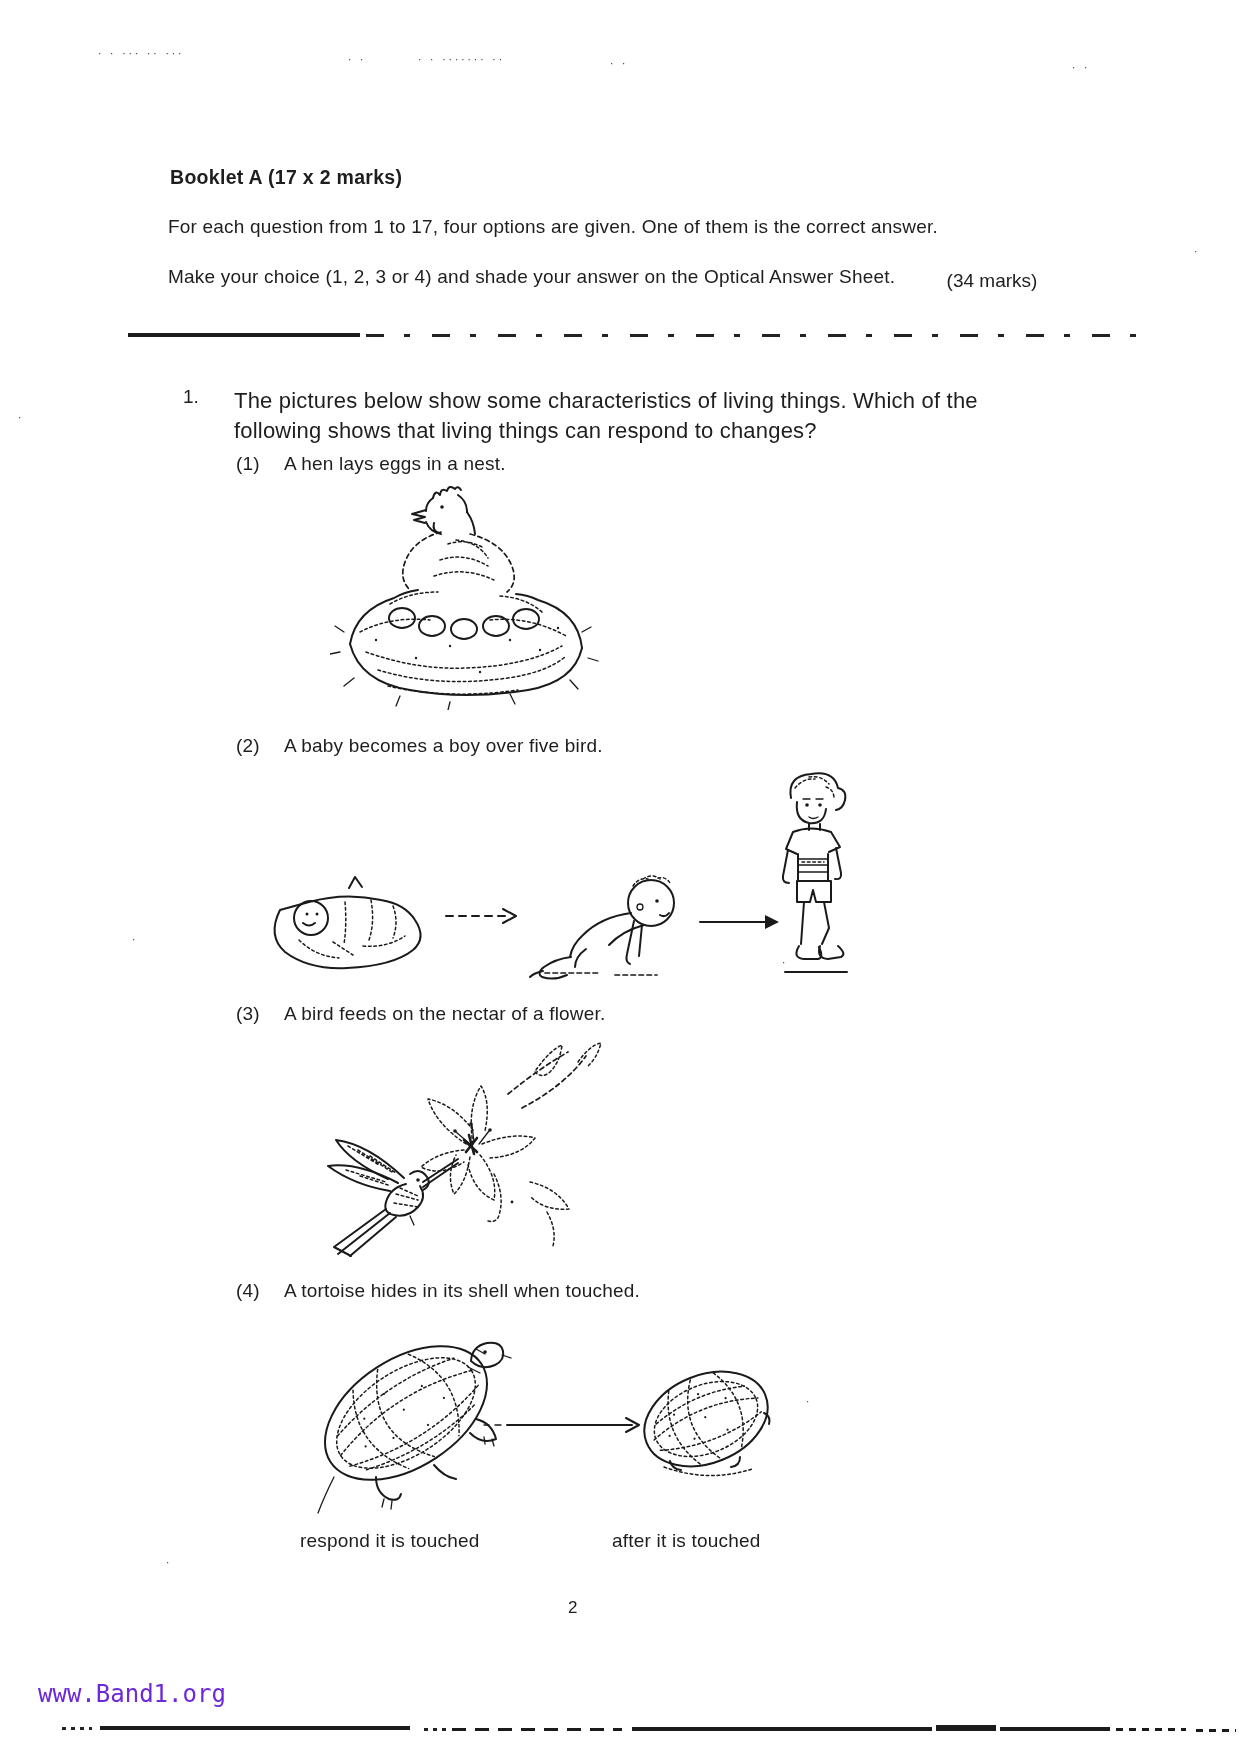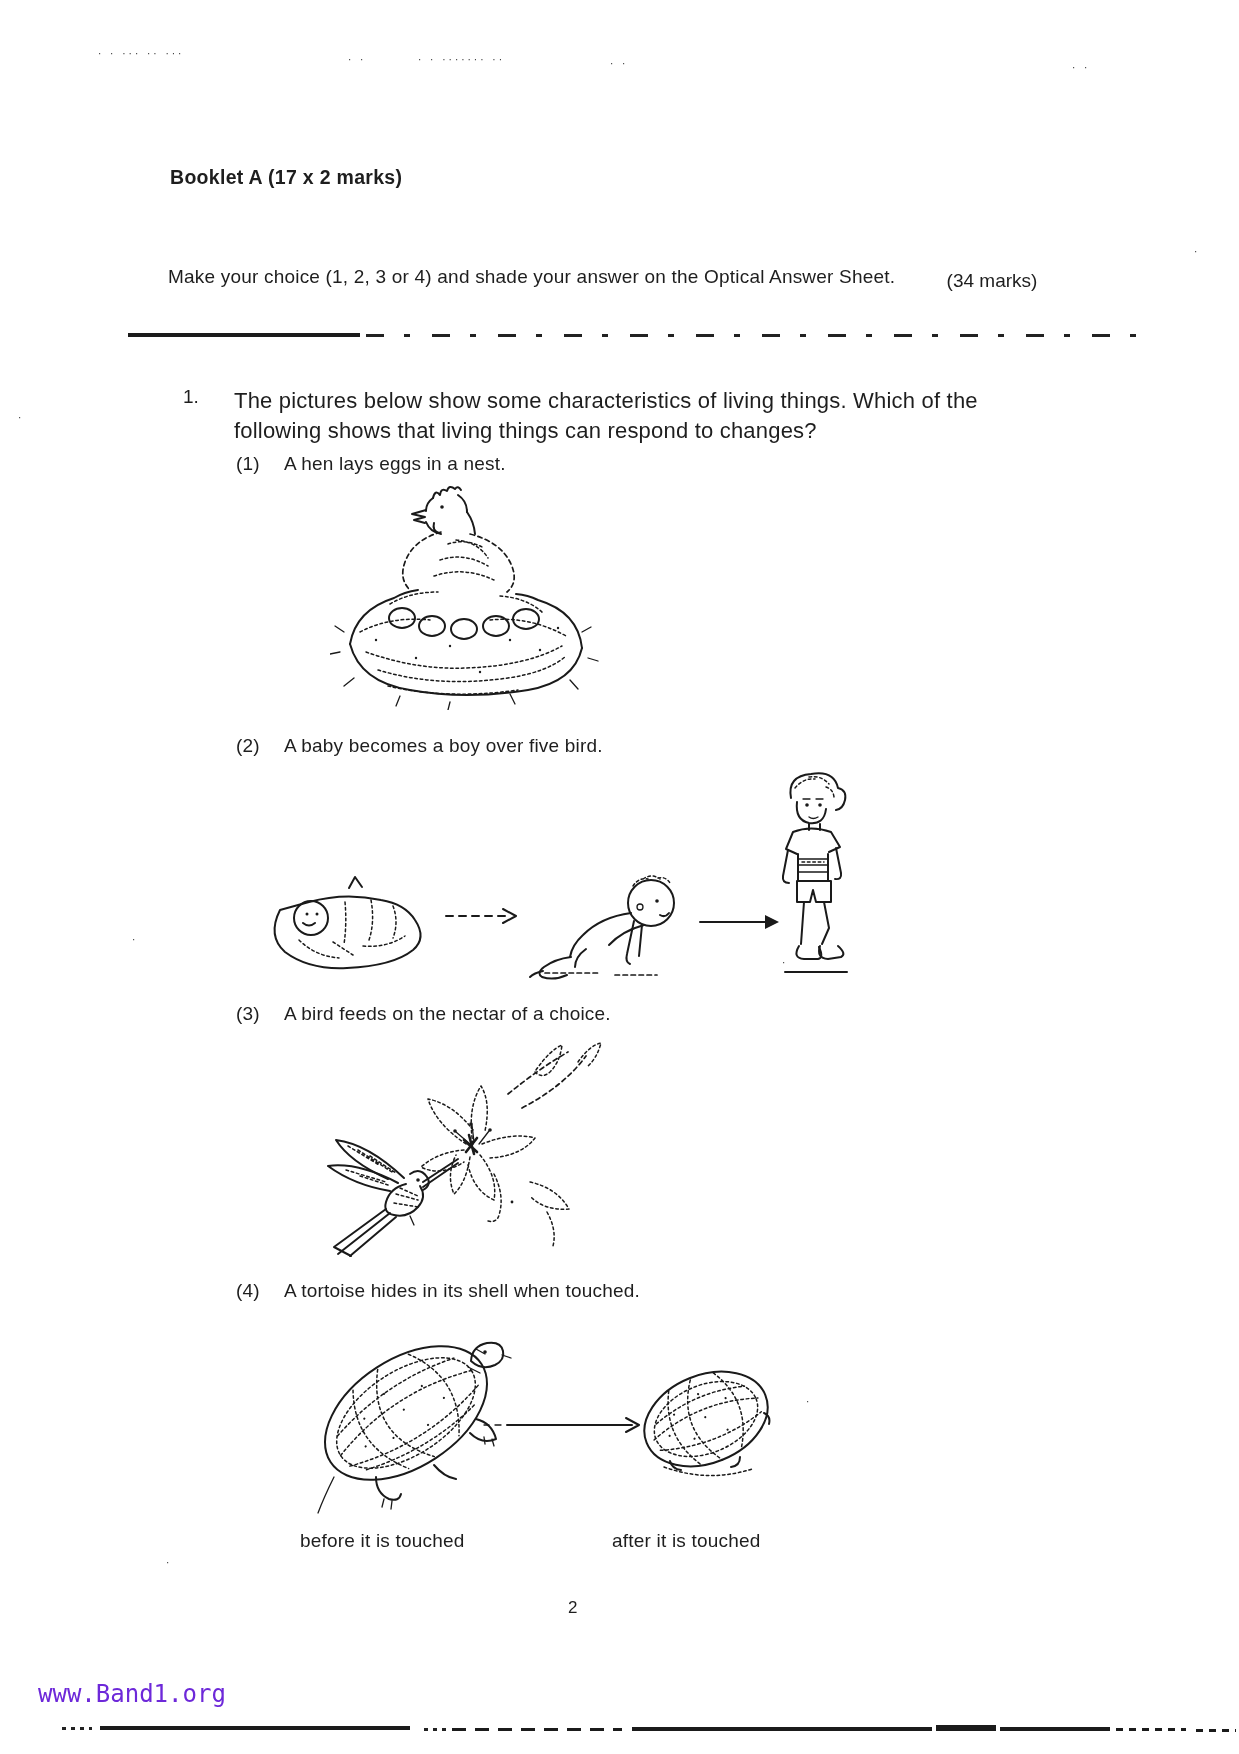--- a/index.html
+++ b/index.html
@@ -50,20 +50,21 @@
   <span class="speck" style="left:610px;top:58px">· ·</span>
   <span class="speck" style="left:1072px;top:62px">· ·</span>
   <span class="speck" style="left:18px;top:412px">·</span>
   <span class="speck" style="left:1194px;top:246px">·</span>
   <span class="speck" style="left:132px;top:934px">·</span>
   <span class="speck" style="left:782px;top:957px">·</span>
   <span class="speck" style="left:166px;top:1557px">·</span>
   <span class="speck" style="left:806px;top:1396px">·</span>
 
   <div class="title">Booklet A (17 x 2 marks)</div>
+  <div class="instr instr1">For each question from 1 to 17, four options are given. One of them is the correct answer.</div>
   <div class="instr instr2">Make your choice (1, 2, 3 or 4) and shade your answer on the Optical Answer Sheet.</div>
   <div class="marks">(34 marks)</div>
   <div class="sep-solid"></div>
   <div class="sep-dash"></div>
 
   <div class="qnum">1.</div>
   <div class="qtext">The pictures below show some characteristics of living things. Which of the following shows that living things can respond to changes?</div>
 
   <div class="opt opt1">
     <span class="olabel">(1)</span><span>A hen lays eggs in a nest.</span>
@@ -158,21 +159,21 @@
         <path d="M551 142 l-3 42 M571 142 l5 26 l-7 16"></path>
         <path d="M546 186 q-7 12 5 13 l14 0 q6 -1 1 -12"></path>
         <path d="M567 186 q-4 12 8 13 l13 -2 q6 -3 -3 -11"></path>
         <path d="M535 90 l-5 26 q-1 7 6 7 M583 88 l5 25 q1 7 -6 6"></path>
         <path d="M532 212 h62"></path>
       </g>
     </g>
   </svg>
 
   <div class="opt opt3">
-    <span class="olabel">(3)</span><span>A bird feeds on the nectar of a choice.</span>
+    <span class="olabel">(3)</span><span>A bird feeds on the nectar of a flower.</span>
   </div>
 
   <svg class="abs" style="left:298px;top:1032px" width="315" height="235" viewBox="0 0 315 235" role="img" aria-label="hummingbird-feeding-at-flower">
     <g class="ln">
       <g>
         <path class="dsh3" d="M210 62 q32 -26 60 -42 M224 76 q42 -22 64 -52"></path>
         <path class="dsh" d="M238 38 q14 -20 26 -25 q-2 17 -12 27 q-8 7 -15 0 M280 30 q12 -17 23 -19 q-4 15 -13 23"></path>
         <path class="dsh" d="M175 112 q-6 -36 8 -58 q10 16 4 45"></path>
         <path class="dsh" d="M168 112 q-30 -20 -38 -45 q25 5 45 31"></path>
         <path class="dsh" d="M184 112 q30 -12 53 -6 q-14 18 -45 20"></path>
@@ -255,21 +256,21 @@
               <circle cx="388" cy="106" r="1.1"></circle>
               <circle cx="428" cy="102" r="1.1"></circle>
             </g>
         </g>
         <path d="M392 146 q2 8 11 9 M462 142 q0 9 -9 10 M486 98 q7 3 5 11"></path>
         <path class="dsh" d="M386 152 q44 16 88 2"></path>
       </g>
     </g>
   </svg>
 
-  <div class="cap cap-before">before it is touched</div>
+  <div class="cap cap-before">respond it is touched</div>
   <div class="cap cap-after">after it is touched</div>
 
   <div class="pagenum">2</div>
   <div class="footer-url">www.Band1.org</div>
 
   <div class="bl bl-dots" style="left:62px;top:1727px;width:30px;height:3px"></div>
   <div class="bl" style="left:100px;top:1726px;width:310px;height:4px"></div>
   <div class="bl bl-dots" style="left:424px;top:1728px;width:22px;height:3px"></div>
   <div class="bl bl-dash" style="left:452px;top:1728px;width:170px;height:3px"></div>
   <div class="bl" style="left:632px;top:1727px;width:300px;height:4px"></div>

